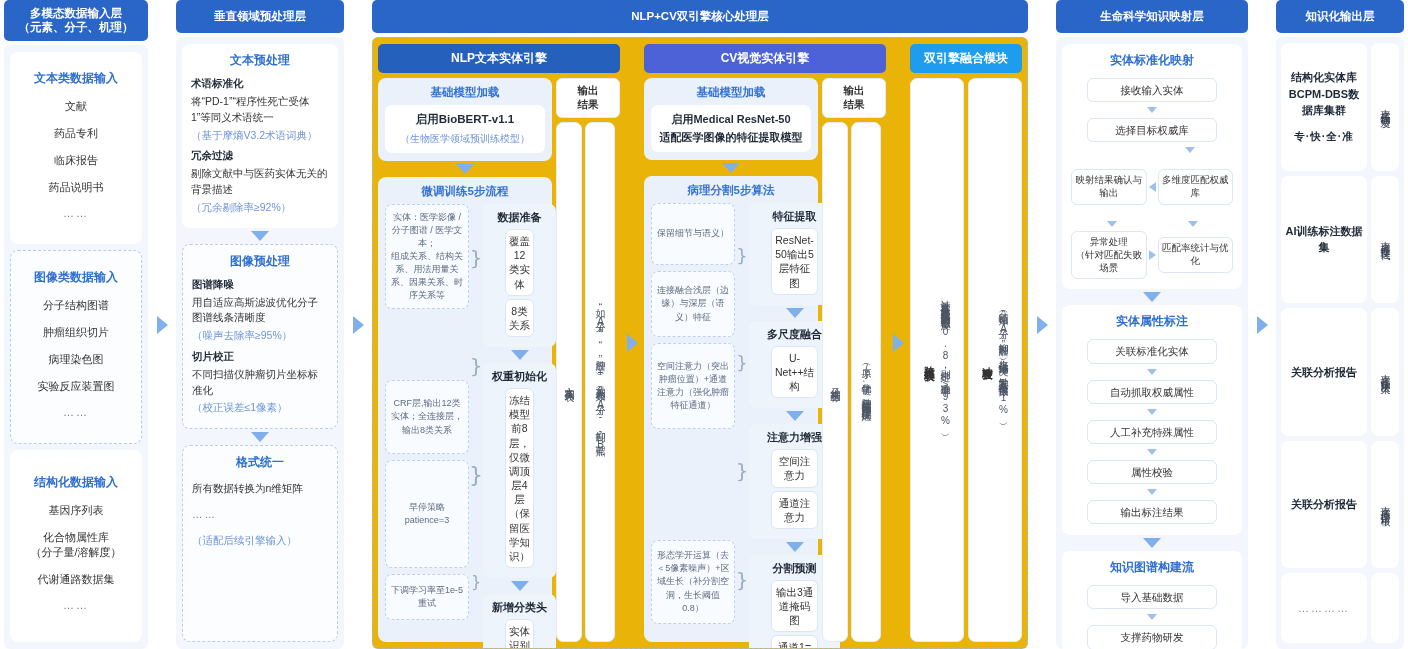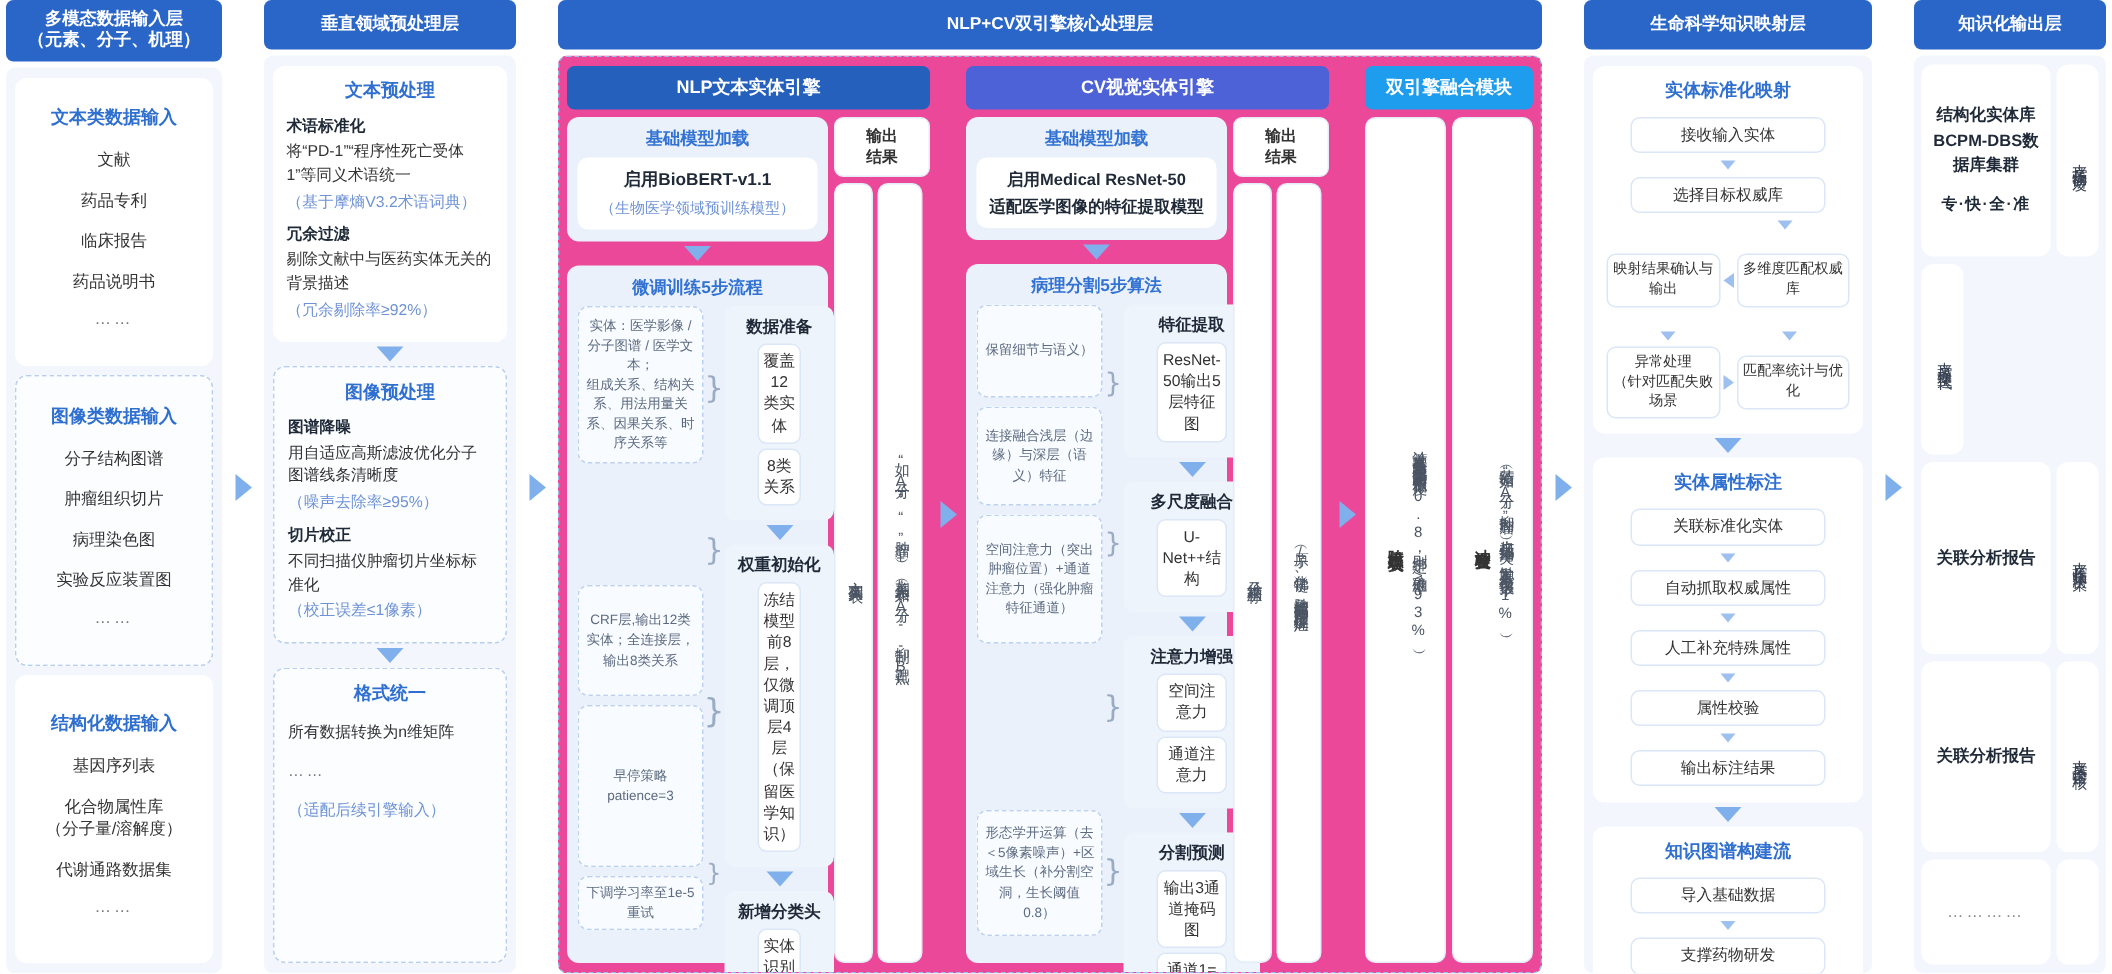--- a/index.html
+++ b/index.html
@@ -17,21 +17,21 @@
     font-size:11.5px;font-weight:bold;text-align:center;
     padding:6px 4px;line-height:1.25;
     display:flex;align-items:center;justify-content:center;
     min-height:33px;box-sizing:border-box;
   }
   .layer-body{
     flex:1;background:#f3f7fd;border-radius:6px;margin-top:4px;
     padding:7px 6px;box-sizing:border-box;display:flex;flex-direction:column;
     overflow:hidden;
   }
-  .layer-body.dashed{border:1px dashed #9dbbe8;background:#ec4899;}
+  .layer-body.dashed{border:1px dashed #9dbbe8;background:#eab308;}
 
   
   .card{
     background:#fff;border-radius:8px;padding:8px 9px;box-sizing:border-box;
     display:flex;flex-direction:column;
   }
   .card.dash{border:1px dashed #b9cdee;background:#fbfdff;}
   .card-title{
     color:#2f6fd0;font-size:12px;font-weight:bold;text-align:center;
     margin-bottom:6px;
@@ -236,21 +236,21 @@
 
               <div class="annot-row" style="flex:1;min-height:0;">
 
                 <div class="annot-col">
                   <div class="note-box" style="white-space:pre-line;flex:0 0 auto;margin-bottom:6px;">实体：医学影像 / 分子图谱 / 医学文本；
 组成关系、结构关系、用法用量关系、因果关系、时序关系等</div>
                   <div style="flex:1;"></div>
                   <div class="note-box" style="white-space:pre-line;flex:0 0 auto;margin-bottom:6px;height:74px;display:flex;align-items:center;justify-content:center;">CRF层,输出12类实体；全连接层，输出8类关系</div>
                   <div class="note-box" style="white-space:pre-line;flex:0 0 auto;margin-bottom:6px;height:108px;display:flex;align-items:center;justify-content:center;">早停策略
 patience=3</div>
-                  <div class="note-box" style="white-space:pre-line;flex:0 0 auto;height:36px;display:flex;align-items:center;justify-content:center;">下调学习率至1e-5重试</div>
+                  <div class="note-box" style="white-space:pre-line;flex:0 0 auto;height:46px;display:flex;align-items:center;justify-content:center;">下调学习率至1e-5重试</div>
                   <div style="flex:0 0 14px;"></div>
                 </div>
                 <div class="brace" style="flex-direction:column;justify-content:space-around;">
                   <span style="font-size:20px;">}</span>
                   <span style="font-size:20px;">}</span>
                   <span style="font-size:22px;">}</span>
                   <span style="font-size:16px;">}</span>
                 </div>
 
                 <div class="flow-col">
@@ -463,20 +463,23 @@
       <div class="out-row">
         <div class="out-main">
           <span style="white-space:pre-line;">结构化实体库
 BCPM-DBS数据库集群</span>
           <span class="out-tag">专·快·全·准</span>
         </div>
         <div class="out-sub">支撑药物研发</div>
       </div>
 
       <div class="out-row">
+        <div class="out-main">
+          <span>AI训练标注数据集</span>
+        </div>
         <div class="out-sub">支撑模型迭代</div>
       </div>
 
       <div class="out-row">
         <div class="out-main">
           <span>关联分析报告</span>
         </div>
         <div class="out-sub">支撑临床决策</div>
       </div>
 

